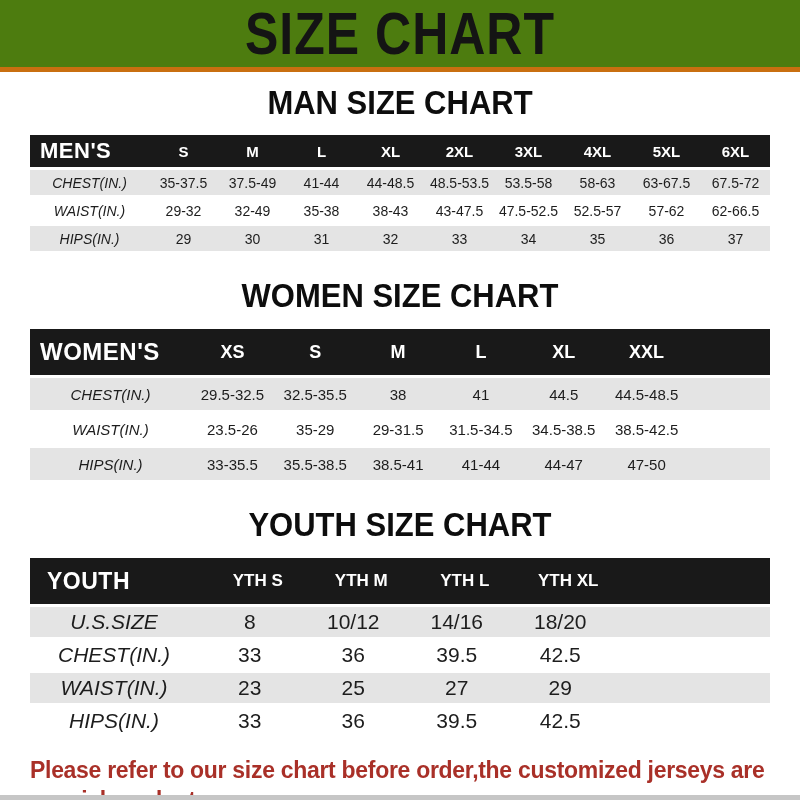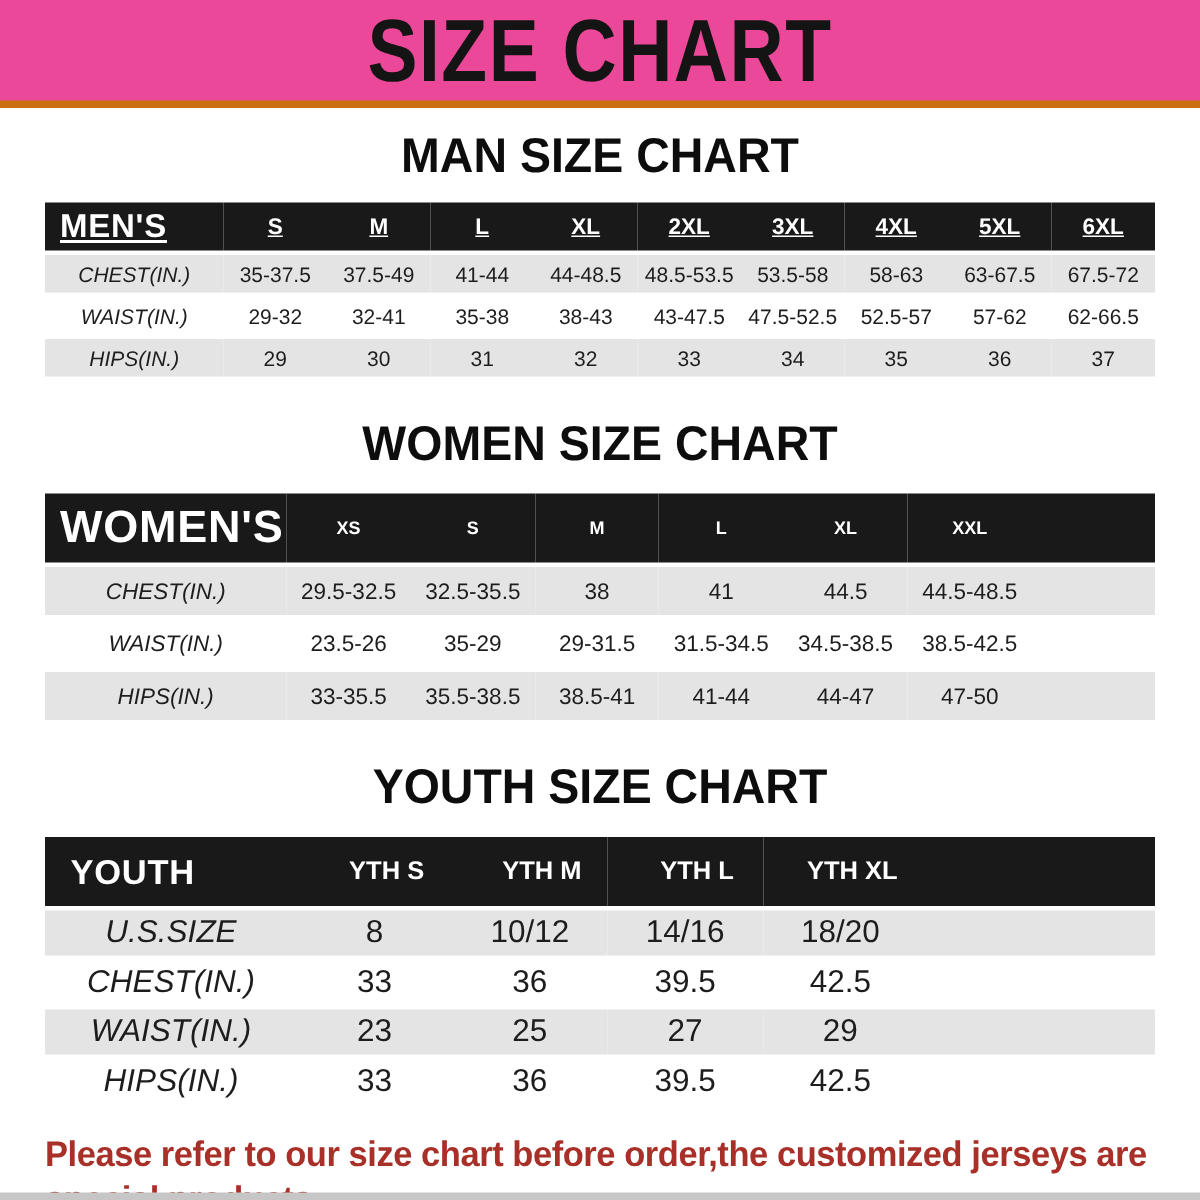--- a/index.html
+++ b/index.html
@@ -1,21 +1,21 @@
 <!DOCTYPE html>
 <html><head>
 <meta charset="utf-8">
 <style>
   html,body{margin:0;padding:0;}
   body{
     width:800px;height:800px;position:relative;background:#ffffff;
     font-family:"Liberation Sans", sans-serif;overflow:hidden;
   }
   .banner{
-    height:67px;background:#ec4899;border-bottom:5px solid #C96F10;
+    height:67px;background:#4d7c0f;border-bottom:5px solid #C96F10;
     display:flex;align-items:center;justify-content:center;
   }
   .banner-title{
     font-size:50px;font-weight:bold;color:#141414;letter-spacing:1px;
     transform:scaleY(1.18);transform-origin:center;
   }
   .section-heading{
     text-align:center;font-size:31px;font-weight:bold;color:#0d0d0d;
     margin:14px 0 10px;transform:scaleY(1.05);
   }
@@ -24,27 +24,27 @@
     width:740px;margin:0 auto;border-collapse:separate;border-spacing:0 3px;
     table-layout:fixed;
   }
   thead th{background:#191919;color:#ffffff;font-weight:600;text-align:center;}
   th.corner{text-align:left;padding-left:10px;font-weight:bold;letter-spacing:.5px;}
   tbody td{text-align:center;color:#1d1d1d;}
   tr.shade td{background:#E4E4E4;}
   tr.plain td{background:#ffffff;}
   td.row-label{font-size:inherit;font-style:italic;}
   
-  .table-men thead th{height:30px;font-size:15px;text-decoration:underline;}
+  .table-men thead th{height:30px;font-size:15px;}
   .table-men th.corner{font-size:22px;}
   .table-men th:first-child{width:108px;}
   .table-men tbody td{height:23px;font-size:14px;}
   
-  .table-women thead th{height:44px;font-size:12px;}
-  .table-women th.corner{font-size:30px;}
+  .table-women thead th{height:44px;font-size:18px;}
+  .table-women th.corner{font-size:24px;}
   .table-women th:first-child{width:150px;}
   .table-women .filler{width:80px;}
   .table-women tbody td{height:30px;font-size:15px;}
   
   .table-youth thead th{height:44px;font-size:17px;padding-left:17px;}
   .table-youth th.corner{font-size:23px;}
   .table-youth th:first-child{width:150px;}
   .table-youth .filler{width:140px;}
   .table-youth tbody td{height:28px;font-size:21px;}
   .footer{
@@ -87,21 +87,21 @@
         <td>44-48.5</td>
         <td>48.5-53.5</td>
         <td>53.5-58</td>
         <td>58-63</td>
         <td>63-67.5</td>
         <td>67.5-72</td>
       </tr>
       <tr class="plain">
         <td class="row-label">WAIST(IN.)</td>
         <td>29-32</td>
-        <td>32-41</td>
+        <td>32-49</td>
         <td>35-38</td>
         <td>38-43</td>
         <td>43-47.5</td>
         <td>47.5-52.5</td>
         <td>52.5-57</td>
         <td>57-62</td>
         <td>62-66.5</td>
       </tr>
       <tr class="shade">
         <td class="row-label">HIPS(IN.)</td>

